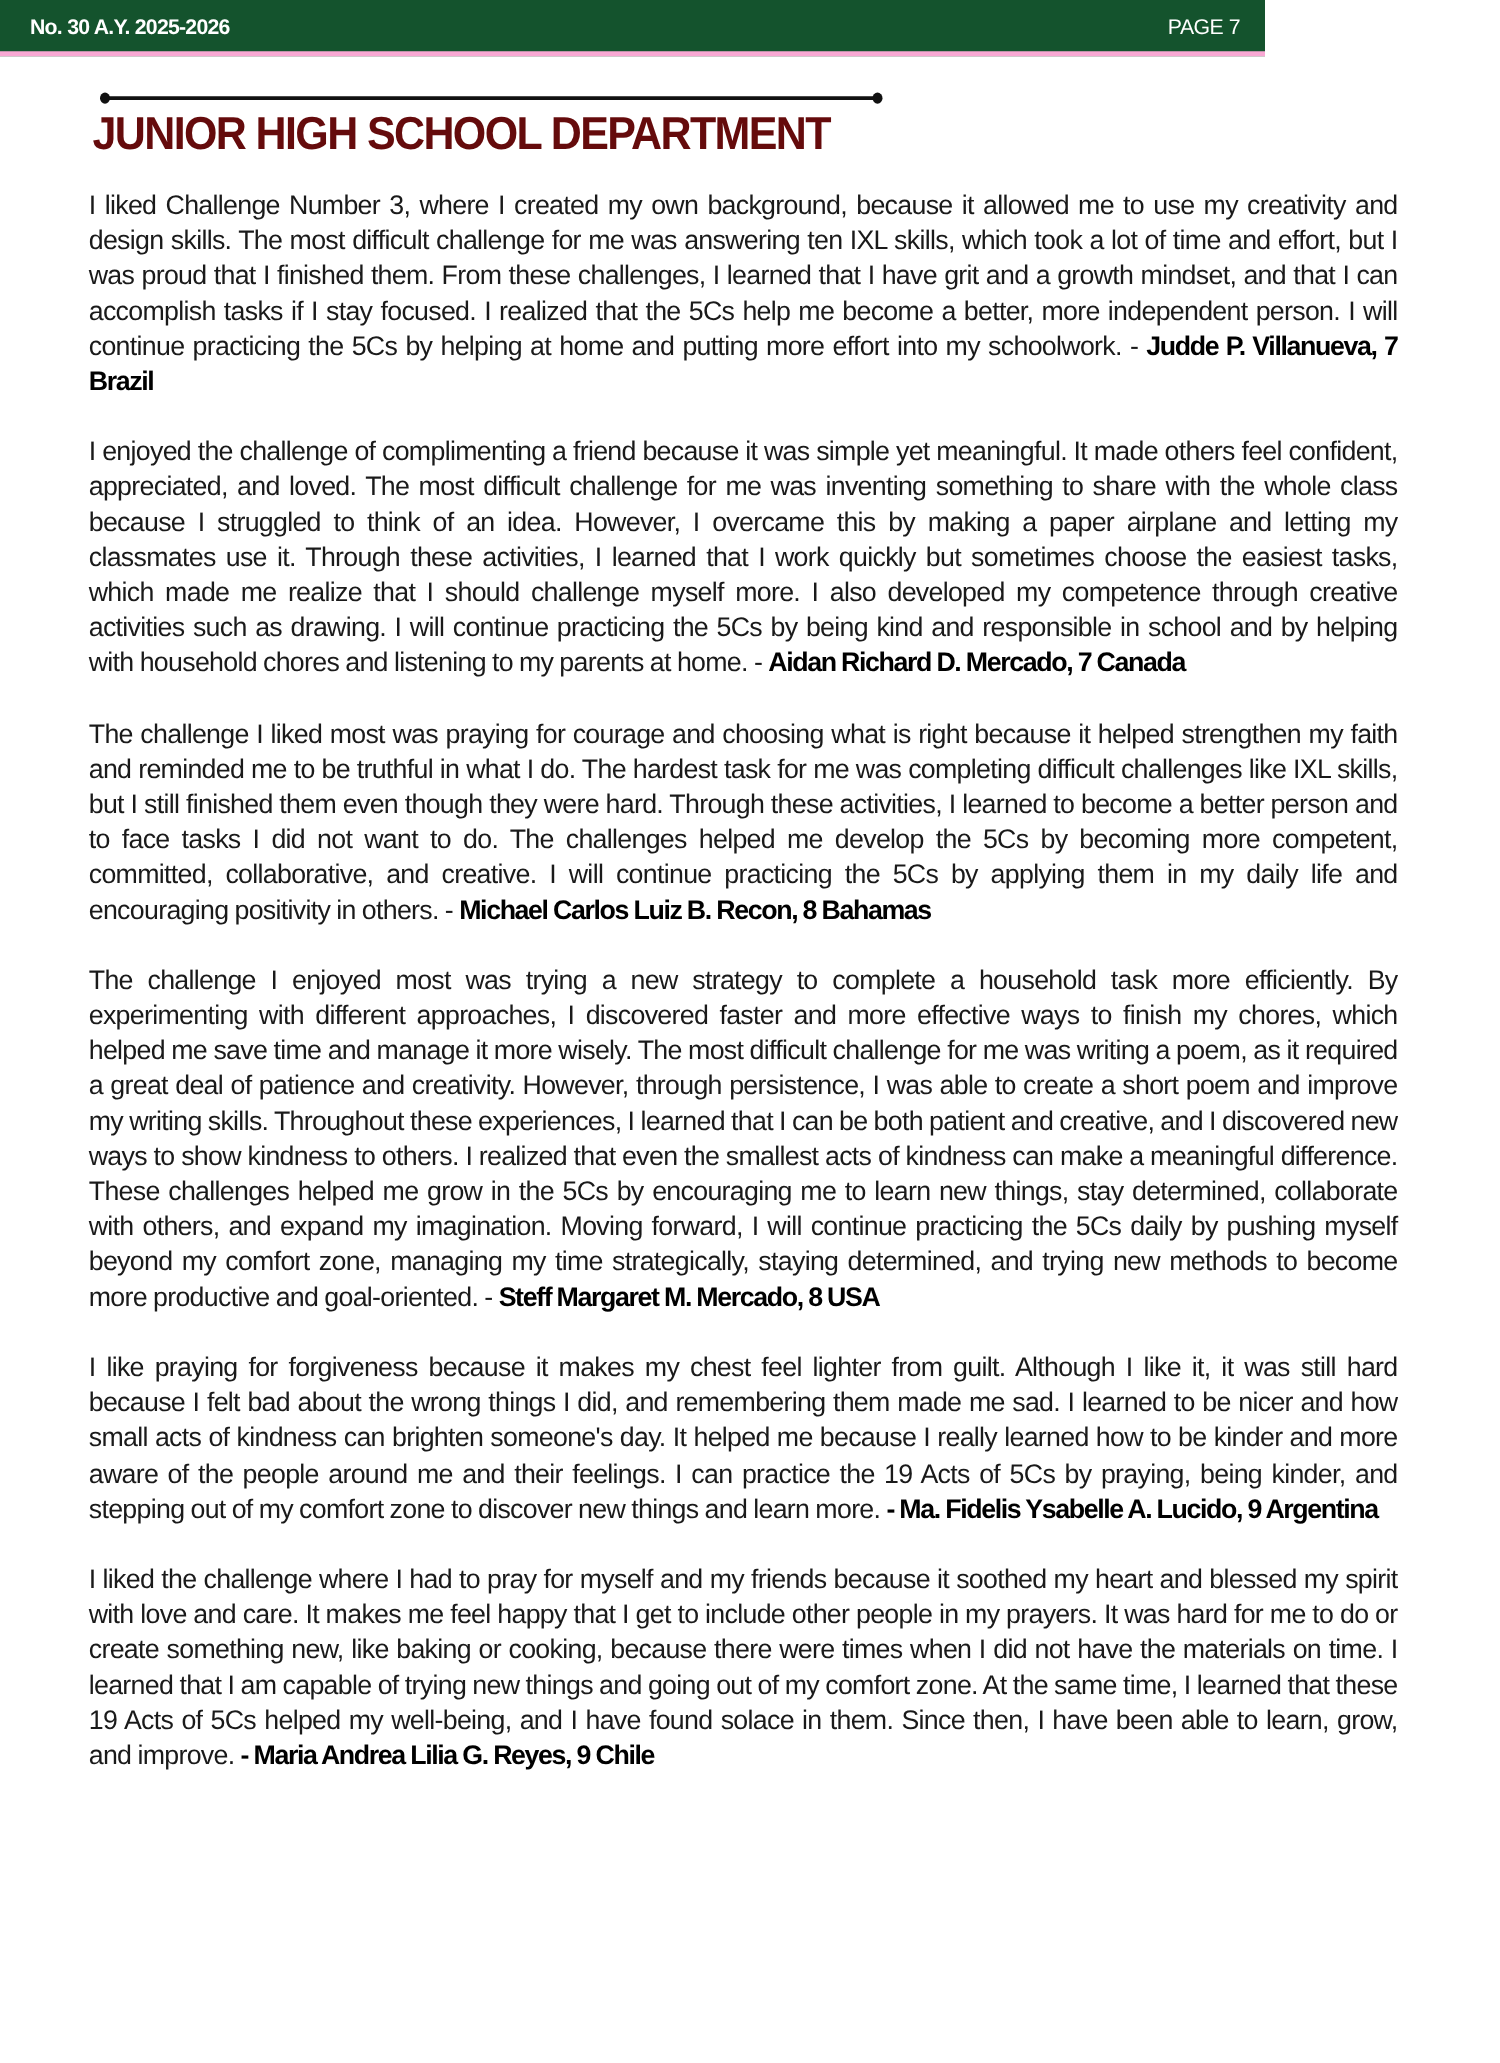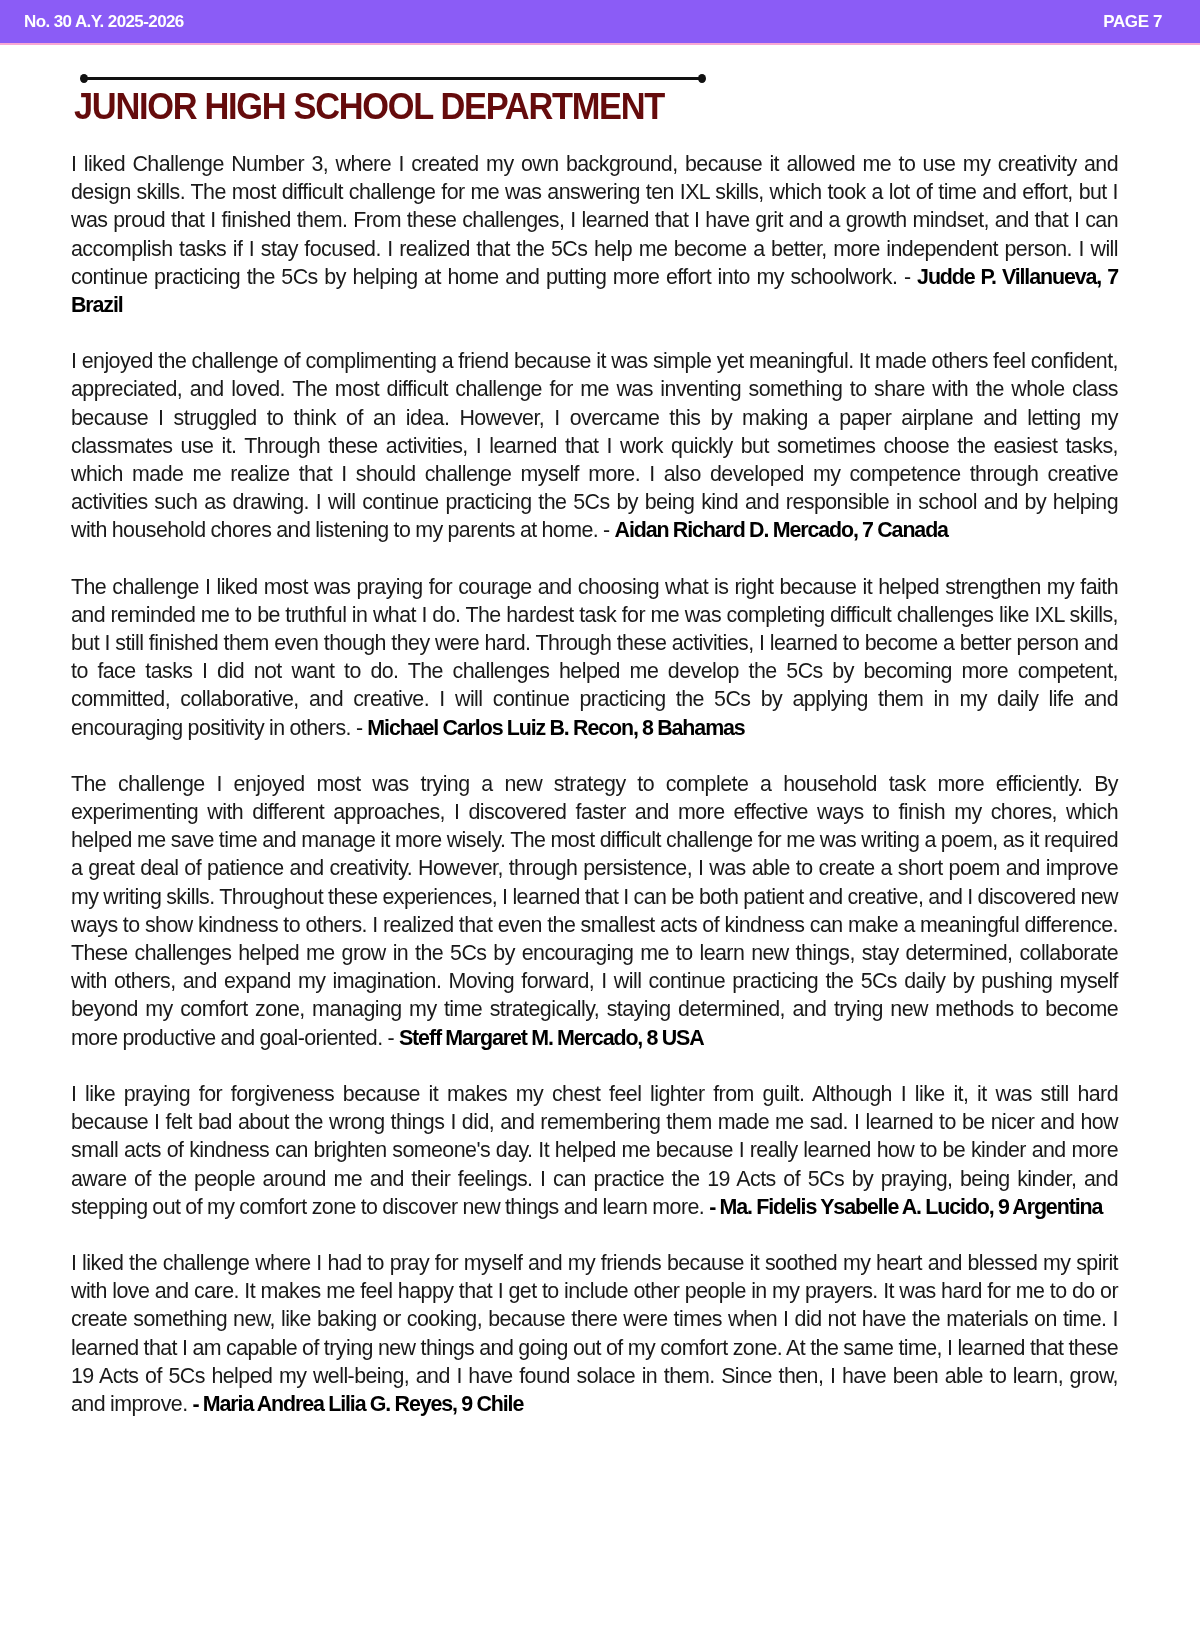--- a/index.html
+++ b/index.html
@@ -7,34 +7,34 @@
     width: 1200px;
     height: 1650px;
     background: #ffffff;
     position: relative;
     overflow: hidden;
     font-family: "Liberation Sans", "DejaVu Sans", sans-serif;
     color: #111111;
   }
   .topbar {
     position: absolute; left: 0; top: 0;
-    width: 1200px; height: 45px;
-    background: #8b5cf6;
-    border-bottom: 2px solid #f9a8d4;
+    width: 1012px; height: 45px;
+    background: #14532d;
+    border-bottom: 4px solid #f9a8d4;
     box-sizing: border-box;
   }
   .topbar .issue {
     position: absolute; left: 24px; top: 12px;
     color: #ffffff; font-weight: bold; font-size: 17px;
     letter-spacing: -0.6px;
     font-family: "Liberation Sans", sans-serif;
   }
   .topbar .page {
-    position: absolute; right: 38px; top: 12px;
-    color: #ffffff; font-weight: bold; font-size: 17px;
+    position: absolute; right: 20px; top: 12px;
+    color: #ffffff; font-weight: normal; font-size: 17px;
     letter-spacing: -0.4px;
     font-family: "Liberation Sans", sans-serif;
     margin-left: 36px;
   }
   .rule {
     position: absolute; left: 84px; top: 77px;
     width: 618px; height: 3px;
     background: #111111;
   }
   .rule .dot {

